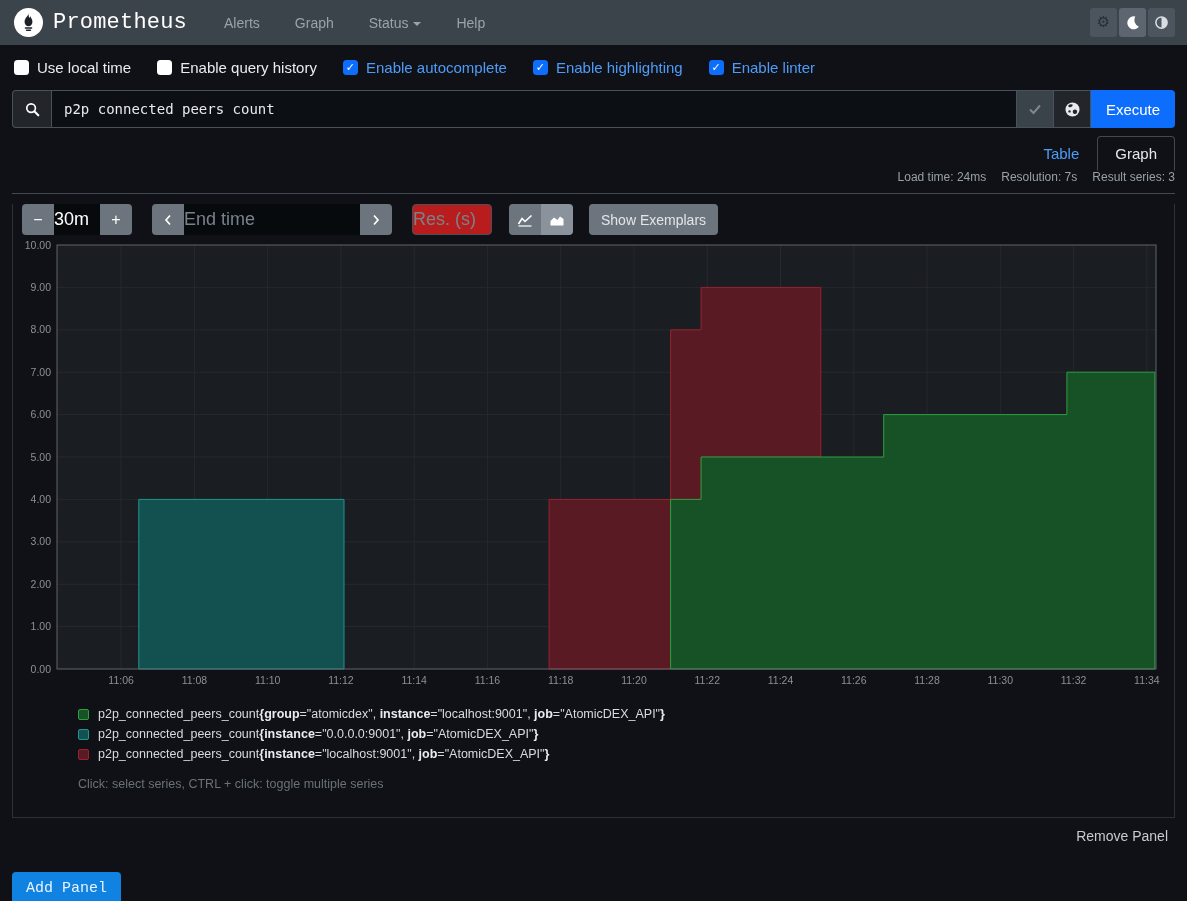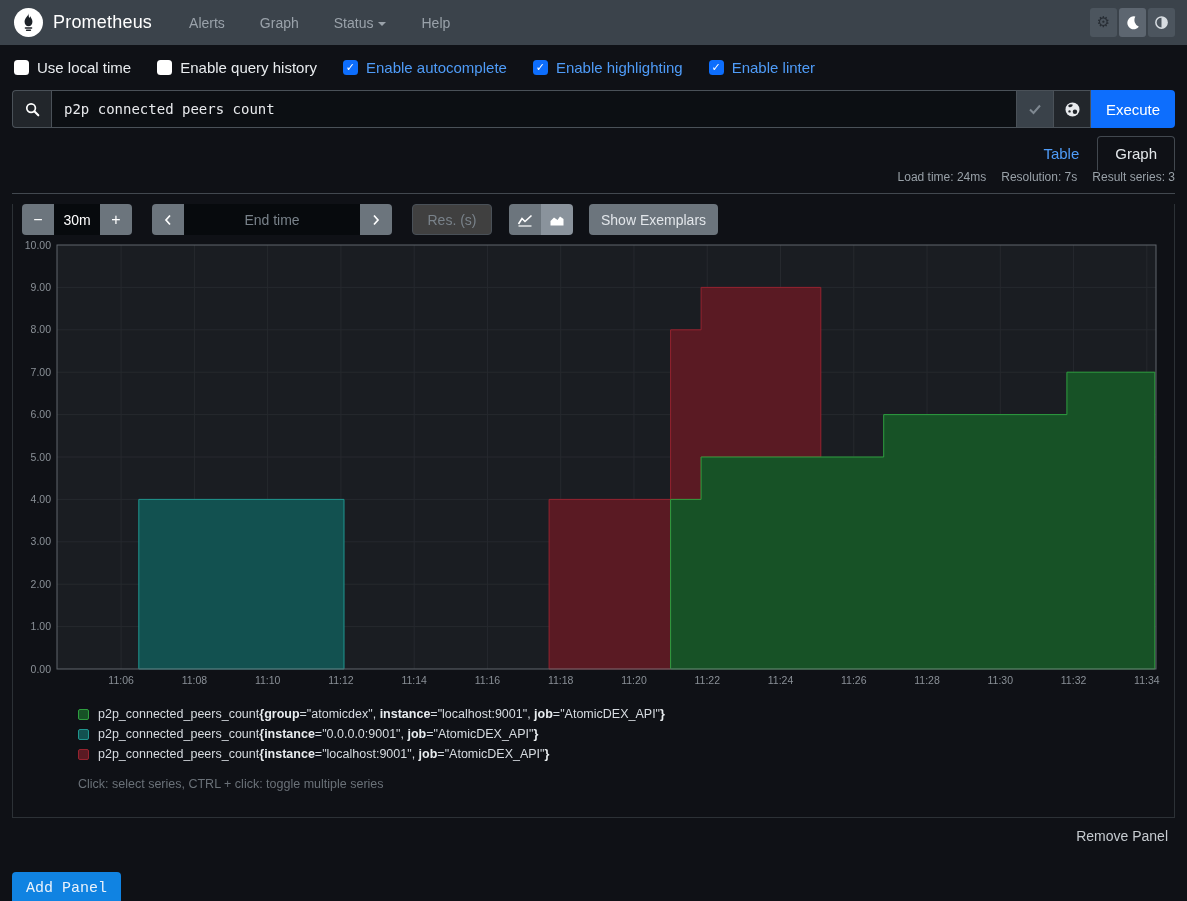--- a/index.html
+++ b/index.html
@@ -3,21 +3,21 @@
 <meta charset="utf-8">
 <style>
   * { margin:0; padding:0; box-sizing:border-box; }
   html,body { width:1187px; height:901px; overflow:hidden; }
   body { background:#0f1116; font-family:"Liberation Sans","DejaVu Sans",sans-serif; color:#dfe3e6; }
 
   
   .navbar { height:45px; background:#3b434b; display:flex; align-items:center; padding:0 12px 0 14px; }
   .brand { display:flex; align-items:center; gap:10px; cursor:pointer; }
   .logo-circle { width:29px; height:29px; border-radius:50%; background:#ffffff; display:flex; align-items:center; justify-content:center; }
-  .brand-title { color:#ffffff; font-size:18px; letter-spacing:.2px; }
+  .brand-title { color:#ffffff; font-size:22px; letter-spacing:.2px;font-family:Liberation Mono, monospace; }
   .nav-links { display:flex; align-items:center; gap:24px; margin-left:26px; }
   .nav-link { color:#9aa2aa; font-size:14px; cursor:pointer;margin-left:11px; }
   .caret { display:inline-block; width:0; height:0; border-left:4px solid transparent; border-right:4px solid transparent; border-top:4px solid #9aa2aa; margin-left:5px; vertical-align:middle; }
   .nav-spacer { flex:1; }
   .nav-btns { display:flex; gap:2px; }
   .nav-btn { width:27px; height:29px; background:#4c555e; border:none; border-radius:3px; display:flex; align-items:center; justify-content:center; cursor:pointer; }
   .nav-btn.active { background:#5d6670; }
   .gear-glyph { font-size:15px; color:#272d34; line-height:1; font-family:"DejaVu Sans",sans-serif; }
 
   
@@ -49,25 +49,25 @@
   .panel { margin:0 12px; border:1px solid #2c3136; border-top:none; padding-bottom:26px; }
   .controls-row { display:flex; align-items:center; margin:10px 0 4px 9px; height:31px; }
   .grp { display:flex; height:31px; }
   .gbtn { background:#6c757d; border:none; color:#fff; width:32px; cursor:pointer; display:flex; align-items:center; justify-content:center; font-size:16px; font-family:inherit; }
   .gbtn.left { border-radius:4px 0 0 4px; }
   .gbtn.right { border-radius:0 4px 4px 0; }
   .gbtn.toggle { border-radius:0; }
   .gbtn.toggle.first { border-radius:4px 0 0 4px; }
   .gbtn.toggle.last { border-radius:0 4px 4px 0; }
   .gbtn.toggle.active { background:#8a939c; }
-  .ginput { background:#070a0d; border:none; color:#fff; text-align:center; font-size:14px; font-family:inherit; outline:none; }
+  .ginput { background:#070a0d; border:none; color:#fff; text-align:left; font-size:18px; font-family:inherit; outline:none; }
   .ginput::placeholder { color:#79828a; }
   .range-input { width:46px; }
   .endtime-input { width:176px; }
-  .res-input { width:80px; height:31px; border:1px solid #495057; border-radius:4px; margin-left:20px; background:#404040; }
+  .res-input { width:80px; height:31px; border:1px solid #495057; border-radius:4px; margin-left:20px; background:#b91c1c; }
   .grp.nav2 { margin-left:20px; }
   .toggle-grp { margin-left:17px; }
   .exemplars-btn { margin-left:16px; height:31px; padding:0 12px; background:#6c757d; border:none; border-radius:4px; color:#e2e6ea; font-size:14px; cursor:pointer; font-family:inherit; }
 
   .chart-wrap { margin:6px 0 0 9px; }
   .chart-wrap svg { display:block; }
 
   .legend { margin:18px 0 0 65px; }
   .legend-row { display:flex; align-items:center; margin-bottom:6px; cursor:pointer; }
   .swatch { width:11px; height:11px; border-radius:2px; margin-right:9px; flex:0 0 auto; }

